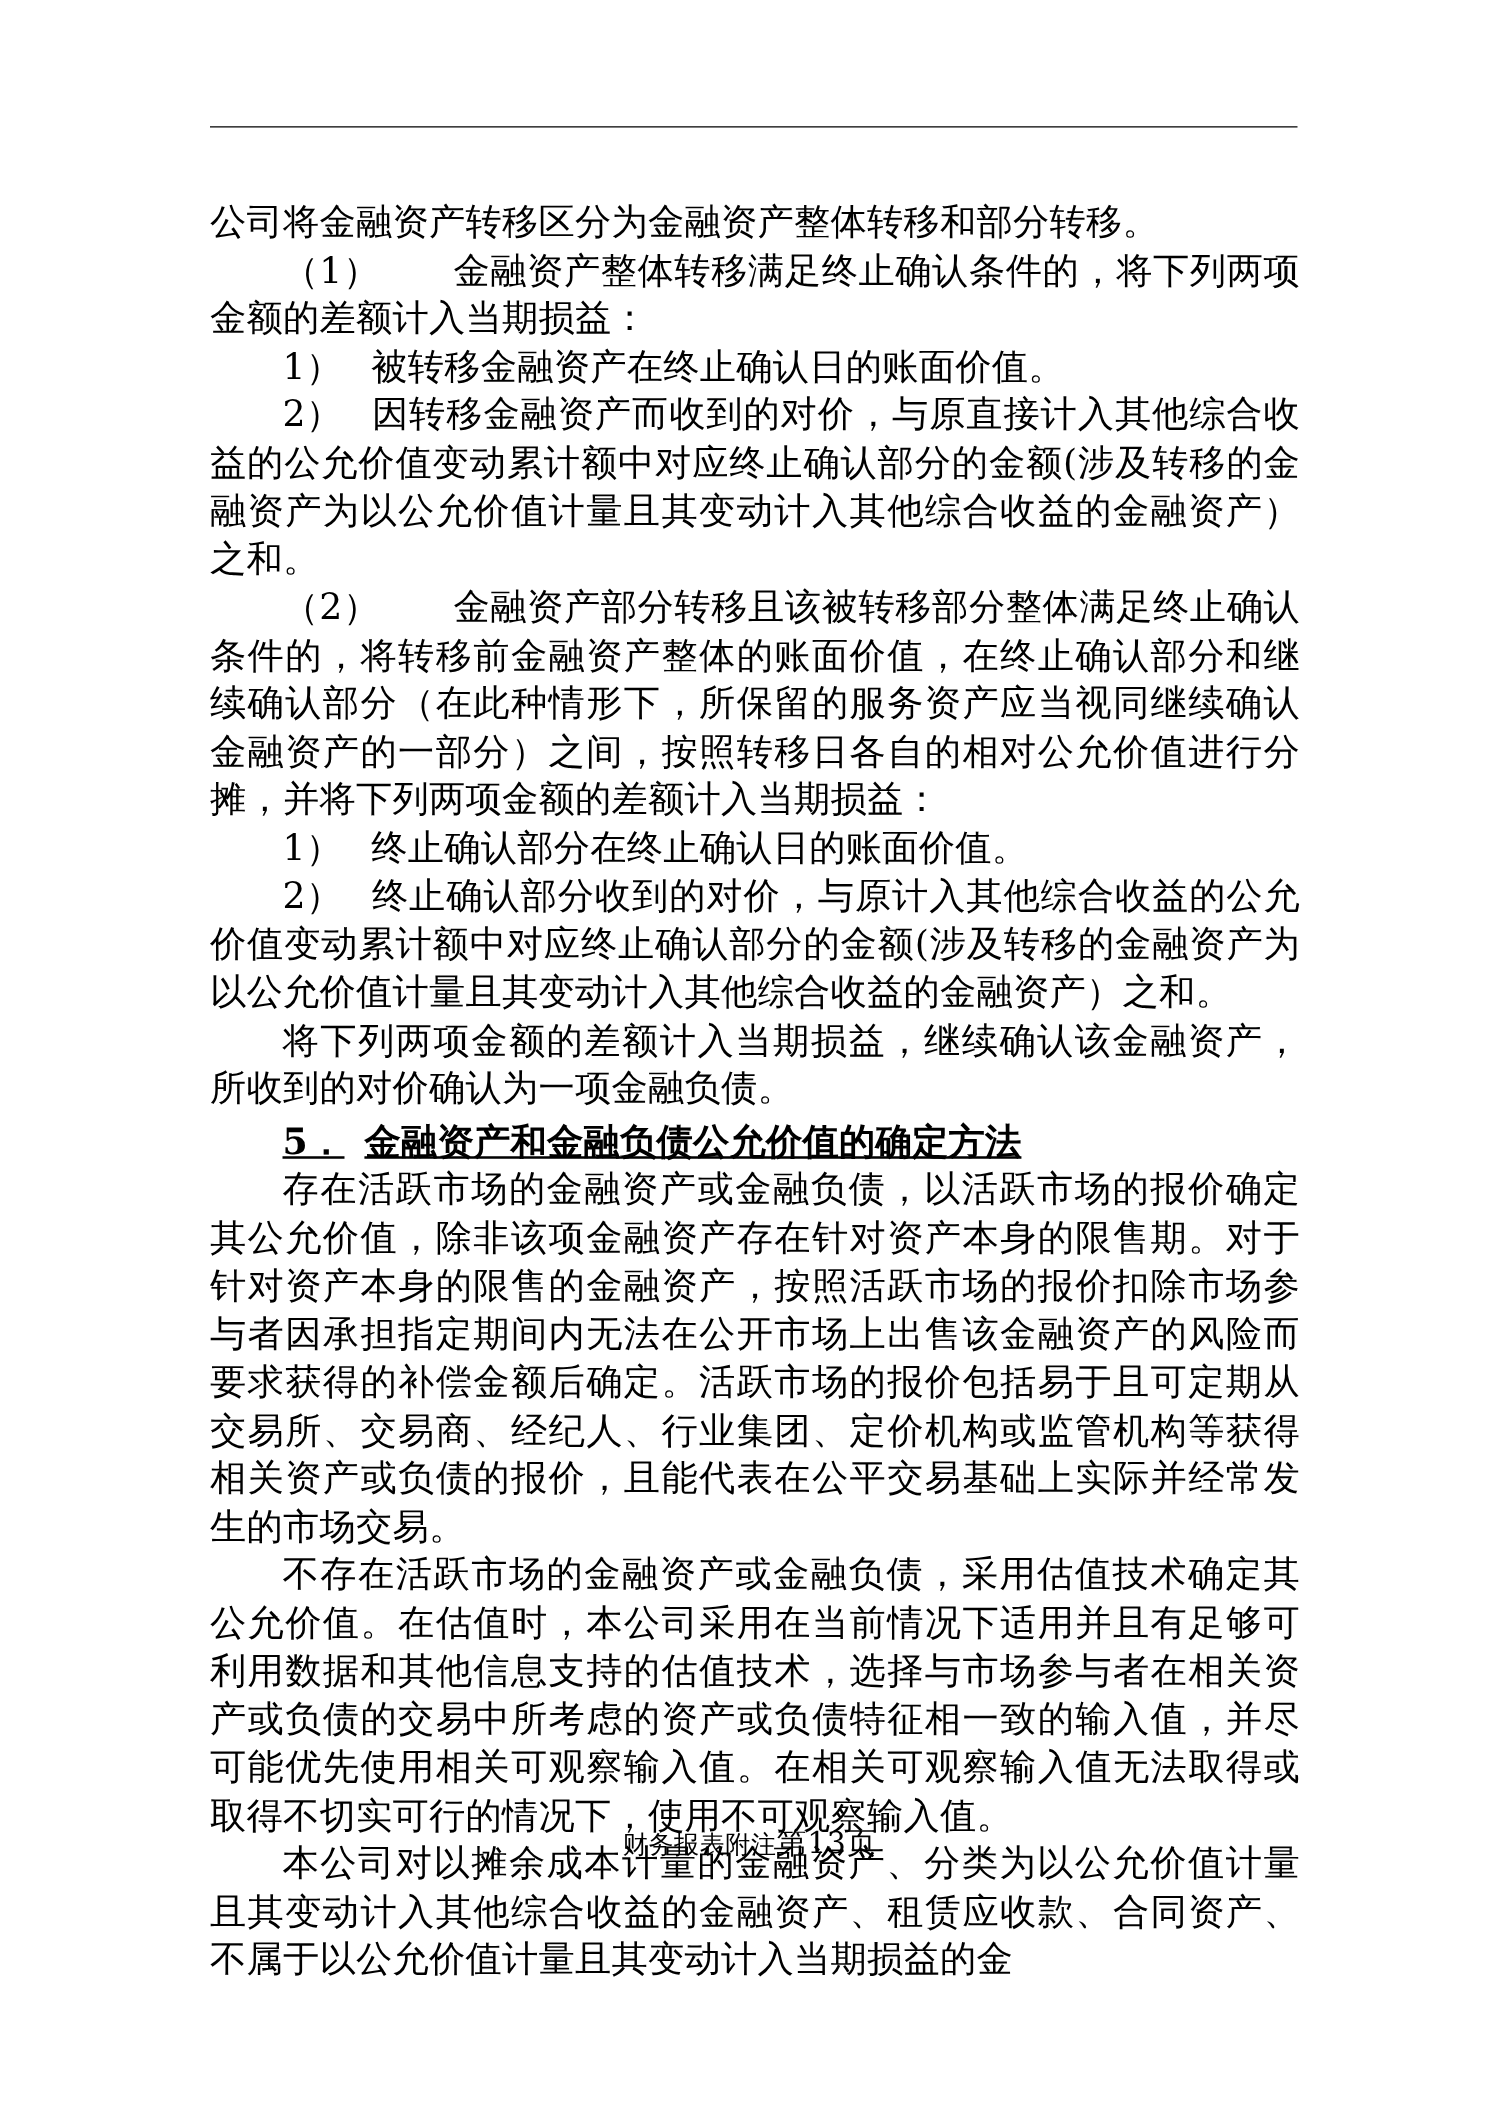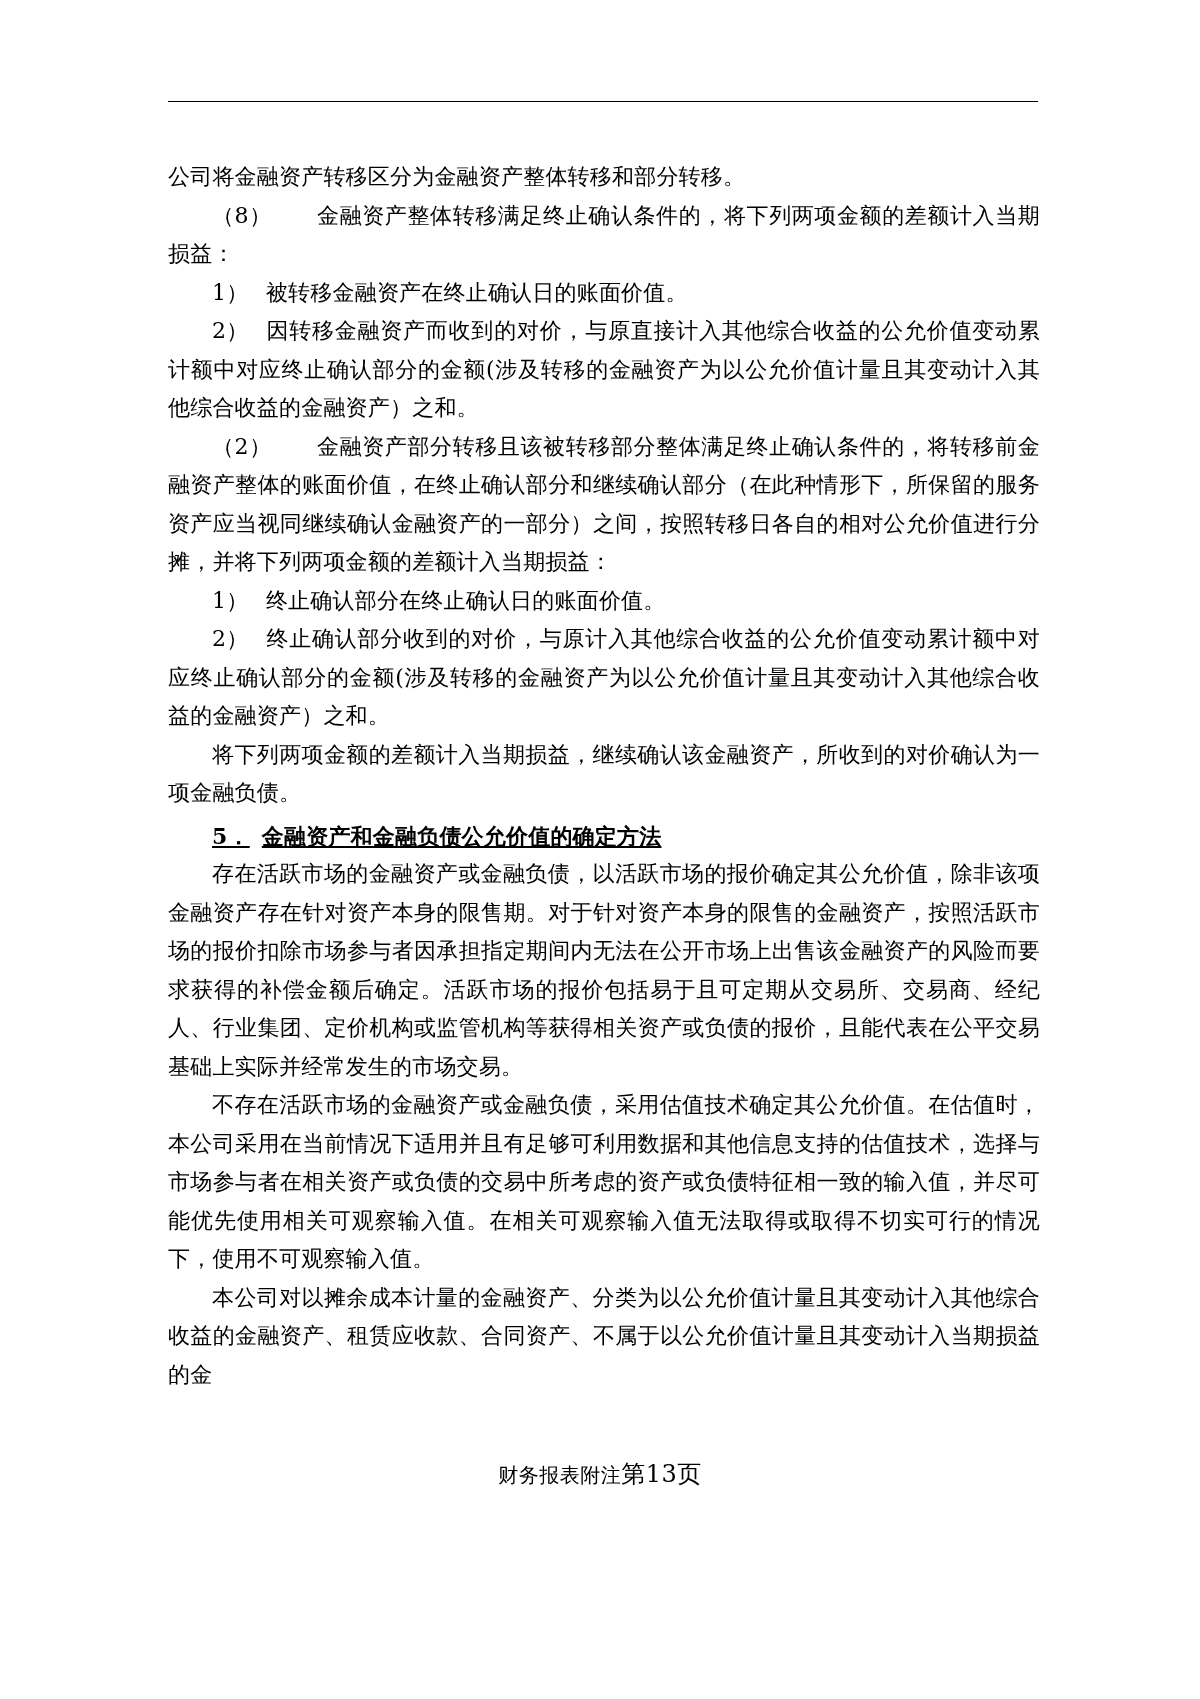--- a/index.html
+++ b/index.html
@@ -30,21 +30,21 @@
     border-top: 1.5px solid #000000;
   }
   .content {
     position: absolute;
     left: 168px;
     top: 158px;
     width: 872px;
   }
   p {
     margin: 0;
-    font-size: 22px;
+    font-size: 29px;
     line-height: 38.5px;
     text-align: justify;
     text-justify: inter-ideograph;
     letter-spacing: 0.2px;
   }
   .flow {
     text-indent: 0;
   }
   .indent2 {
     text-indent: 2em;
@@ -88,21 +88,21 @@
 <body>
 
 <div class="page">
 
   <div class="header-rule"></div>
 
   <div class="content">
 
     <p class="flow">公司将金融资产转移区分为金融资产整体转移和部分转移。</p>
 
-    <p class="indent2">（8）　　金融资产整体转移满足终止确认条件的，将下列两项金额的差额计入当期损益：</p>
+    <p class="indent2">（1）　　金融资产整体转移满足终止确认条件的，将下列两项金额的差额计入当期损益：</p>
 
     <p class="hang"><span class="list-label">1）</span><span>被转移金融资产在终止确认日的账面价值。</span></p>
 
     <p class="hang"><span class="list-label">2）</span><span>因转移金融资产而收到的对价，与原直接计入其他综合收益的公允价值变动累计额中对应终止确认部分的金额(涉及转移的金融资产为以公允价值计量且其变动计入其他综合收益的金融资产）之和。</span></p>
 
     <p class="indent2">（2）　　金融资产部分转移且该被转移部分整体满足终止确认条件的，将转移前金融资产整体的账面价值，在终止确认部分和继续确认部分（在此种情形下，所保留的服务资产应当视同继续确认金融资产的一部分）之间，按照转移日各自的相对公允价值进行分摊，并将下列两项金额的差额计入当期损益：</p>
 
     <p class="hang"><span class="list-label">1）</span><span>终止确认部分在终止确认日的账面价值。</span></p>
 
     <p class="hang"><span class="list-label">2）</span><span>终止确认部分收到的对价，与原计入其他综合收益的公允价值变动累计额中对应终止确认部分的金额(涉及转移的金融资产为以公允价值计量且其变动计入其他综合收益的金融资产）之和。</span></p>

